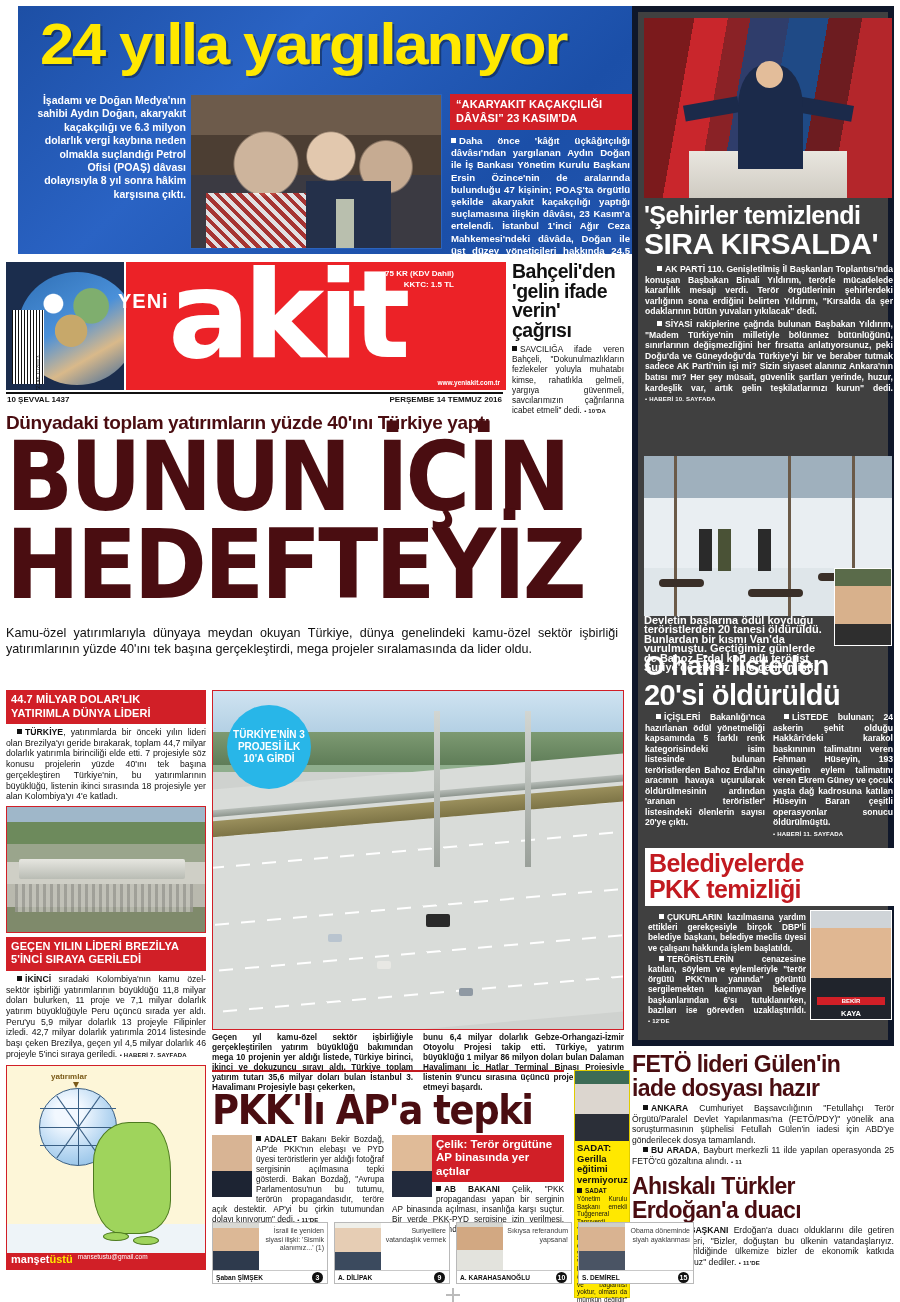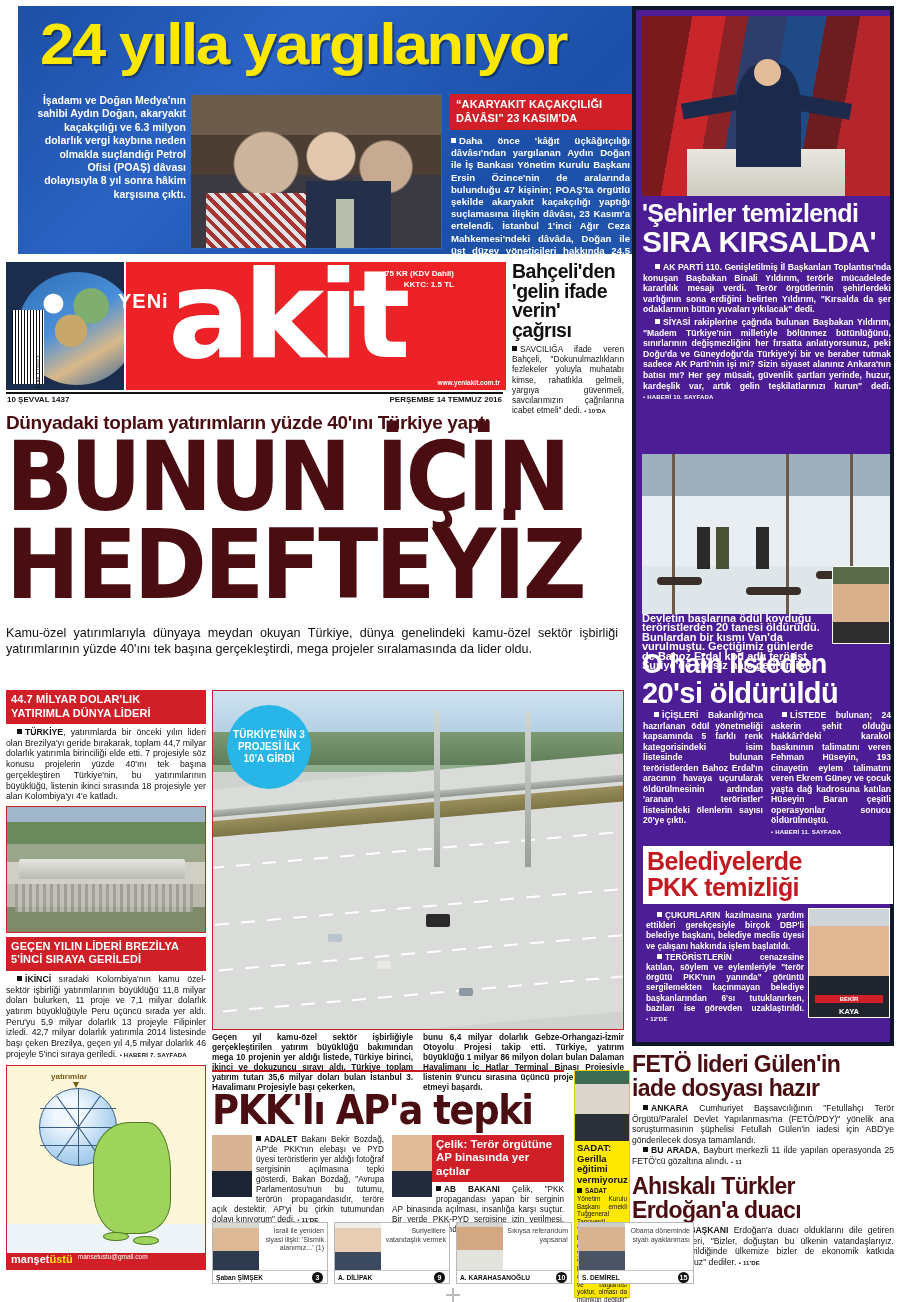--- a/index.html
+++ b/index.html
@@ -69,21 +69,21 @@
     line-height:13.5px; padding:4px 5px 5px 6px; letter-spacing:.1px;
   }
   .topblue .sidebody {
     color:#fff; font-size:9.6px; line-height:12.2px; font-weight:bold;
     padding:5px 2px 0 1px; text-align:justify;
   }
 
   
   .rightcol {
     left:632px; top:6px; width:262px; height:1040px;
-    background:#4c1d95; border:4px solid #0f172a;
+    background:#404040; border:6px solid #0f172a;
   }
   .rc-photo1 {
     position:absolute; left:6px; top:6px; width:248px; height:180px;
     background:
       radial-gradient(ellipse at 52% 38%, #e8c4a4 0 9%, rgba(0,0,0,0) 10%),
       linear-gradient(100deg,#7b1a1c 0 18%, #c9262c 18% 30%, #8a2226 30% 38%, #2f3d6b 38% 52%, #1f4a86 52% 66%, #6d1c20 66% 78%, #b4262b 78% 100%);
   }
   .rc-photo1 .podium {
     position:absolute; left:18%; bottom:0; width:64%; height:26%;
     background:linear-gradient(#e9e6df,#cfcbc2);

